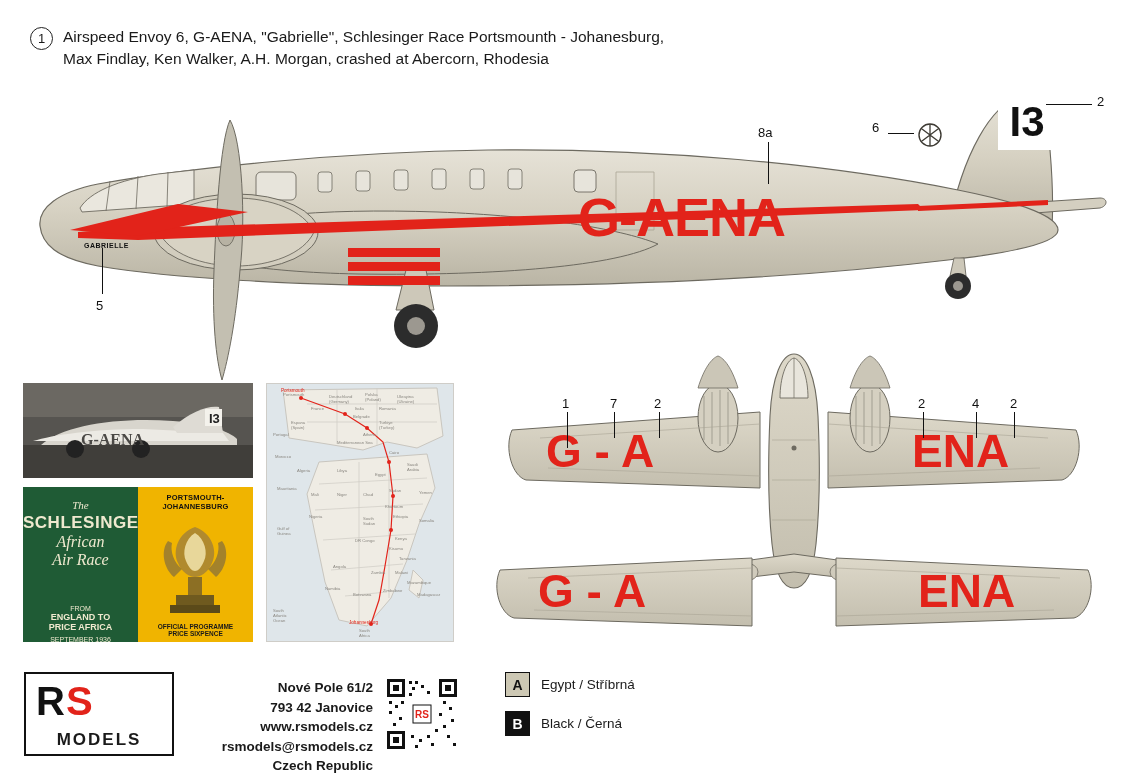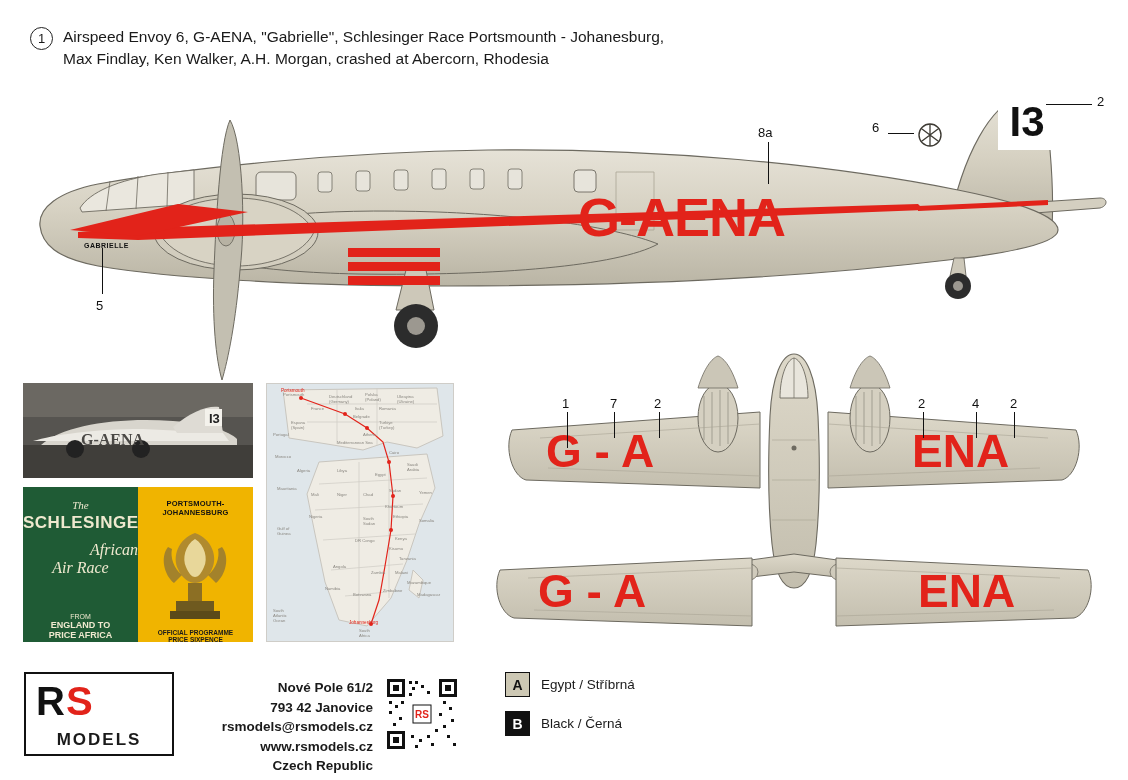--- a/index.html
+++ b/index.html
@@ -208,31 +208,31 @@
       <ellipse cx="118" cy="66" rx="9" ry="9" fill="#222"></ellipse>
       <text x="186" y="40" font-family="Liberation Sans, sans-serif" font-size="13" font-weight="bold" fill="#222">I3</text>
       <text x="58" y="62" font-family="Liberation Serif, serif" font-size="16" font-weight="bold" fill="#4a4845">G-AENA</text>
     </svg>
   </div>
 
   <div class="poster-left">
     <div style="text-align:center; color:#efe9cf; padding-top:12px;">
       <div style="font-family:'Liberation Serif',serif; font-size:11px; font-style:italic;">The</div>
       <div style="font-size:17px; font-weight:bold; letter-spacing:0.5px; margin-top:2px;">SCHLESINGER</div>
-      <div style="font-family:'Liberation Serif',serif; font-size:16px; font-style:italic; margin-top:8px;text-align:right;">African</div>
+      <div style="font-family:'Liberation Serif',serif; font-size:16px; font-style:italic; ">African</div>
       <div style="font-family:'Liberation Serif',serif; font-size:16px; font-style:italic;">Air Race</div>
       <div style="font-size:7px; margin-top:36px;">FROM</div>
       <div style="font-size:9px; font-weight:bold;">ENGLAND TO</div>
       <div style="font-size:9px; font-weight:bold;">PRICE AFRICA</div>
       <div style="font-size:7px; margin-top:4px;">SEPTEMBER 1936</div>
     </div>
   </div>
 
   <div class="poster-right">
-    <div style="text-align:center; padding-top:12px;">
+    <div style="text-align:center; padding-top:6px;">
       <div style="font-size:7.5px; font-weight:bold; color:#111; letter-spacing:0.2px;">PORTSMOUTH-JOHANNESBURG</div>
     </div>
     <svg width="115" height="112" viewBox="0 0 115 112" style="display:block;">
       <path d="M57,16 C40,22 34,40 40,52 C44,62 52,66 57,66 C62,66 70,62 74,52 C80,40 74,22 57,16 Z" fill="#b08a2e"></path>
       <path d="M57,22 C47,28 44,42 48,50 C51,57 54,60 57,60 C60,60 63,57 66,50 C70,42 67,28 57,22 Z" fill="#e8d79a"></path>
       <path d="M30,30 C22,40 26,58 36,66 L44,58 C36,52 32,40 34,32 Z" fill="#a3822b"></path>
       <path d="M84,30 C92,40 88,58 78,66 L70,58 C78,52 82,40 80,32 Z" fill="#a3822b"></path>
       <rect x="50" y="66" width="14" height="18" fill="#8c6f24"></rect>
       <rect x="38" y="84" width="38" height="10" fill="#6f5a1f"></rect>
       <rect x="32" y="94" width="50" height="8" fill="#5b4a19"></rect>
@@ -432,22 +432,22 @@
   <div class="rs-logo">
     <div class="rs-letters">
       <span style="color:#111;">R</span><span style="color:#e2231a;">S</span>
     </div>
     <div class="rs-models">MODELS</div>
   </div>
 
   <div class="addr">
     <div>Nové Pole 61/2</div>
     <div>793 42 Janovice</div>
+    <div>www.rsmodels.cz</div>
     <div>rsmodels@rsmodels.cz</div>
-    <div>www.rsmodels.cz</div>
     <div>Czech Republic</div>
   </div>
 
   <div class="qr">
     <svg width="74" height="74" viewBox="0 0 74 74">
       <rect width="74" height="74" fill="#fff"></rect>
       <g fill="#111">
         <rect x="2" y="2" width="18" height="18"></rect>
           <rect x="54" y="2" width="18" height="18"></rect>
         <rect x="2" y="54" width="18" height="18"></rect>

